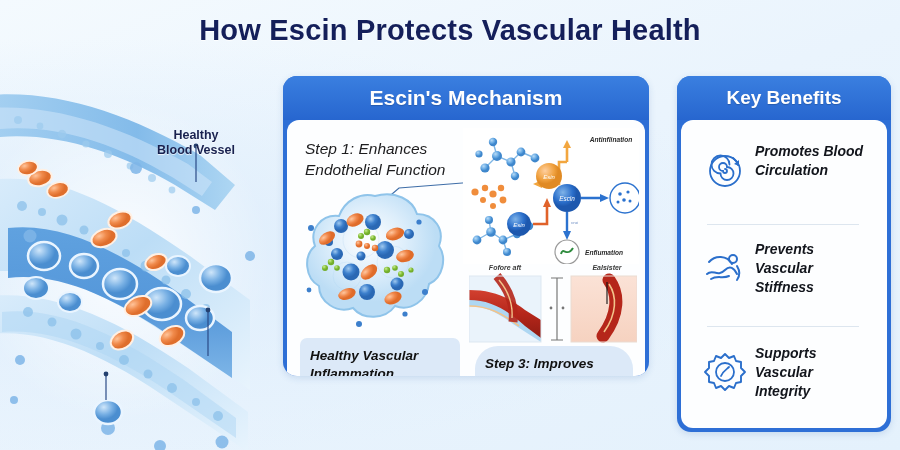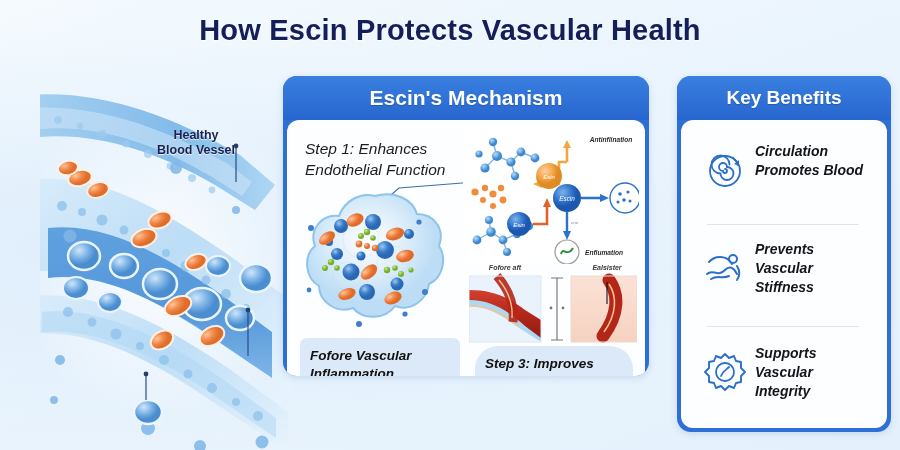--- a/index.html
+++ b/index.html
@@ -35,21 +35,21 @@
   #mech .panel-head{height:44px;line-height:44px;font-size:21px;}
   #mech .panel-body{position:absolute;left:4px;top:44px;width:358px;height:308px;
     border-radius:12px;background:#fdfeff;}
   
   #benefits{left:657px;top:76px;width:214px;height:356px;background:#2e6fd6;margin-left:20px;}
   #benefits .panel-head{height:44px;line-height:44px;font-size:19px;}
   #benefits .panel-body{position:absolute;left:4px;top:44px;width:206px;height:308px;
     border-radius:12px;background:#fdfeff;}
 
   
-  #vessel{position:absolute;left:0;top:60px;width:283px;height:390px;padding-left:40px;}
+  #vessel{position:absolute;left:0;top:60px;width:283px;height:390px;}
   .lbl{position:absolute;color:#18214f;font-weight:bold;font-size:12.5px;
     line-height:15px;text-align:center;text-shadow:0 1px 1px rgba(255,255,255,.85);}
 
   
   .step1{position:absolute;left:18px;top:18px;width:180px;
     font-size:15.5px;line-height:21px;color:#1d1d1f;font-weight:500;}
   .stepbox{position:absolute;background:#dce9f8;border-radius:7px;
     color:#111;font-weight:bold;font-size:13.5px;line-height:18px;
     padding:9px 10px;box-sizing:border-box;}
   #step2{left:13px;top:218px;width:160px;height:76px;}
@@ -440,21 +440,21 @@
           <path d="M140,24 C148,36 148,54 135,72" stroke="#f2c38a" stroke-width="1.6" fill="none"></path>
           <line x1="138" y1="22" x2="138" y2="44" stroke="#111" stroke-width="1.1"></line>
           <rect x="102" y="16" width="66" height="66" fill="none" stroke="#eadbd2" stroke-width="1"></rect>
 
           <text x="36" y="10" font-size="7" font-weight="bold" fill="#3a3a3a" text-anchor="middle" font-family="Liberation Sans, sans-serif">Fofore aft</text>
           <text x="138" y="10" font-size="7" font-weight="bold" fill="#3a3a3a" text-anchor="middle" font-family="Liberation Sans, sans-serif">Ealsister</text>
         </svg>
       </div>
 
       <div class="stepbox" id="step2">
-        <div>Fofore Vascular</div>
+        <div>Healthy Vascular</div>
         <div>Inflammation</div>
       </div>
       <div class="stepbox" id="step3">
         <div>Step 3: Improves</div>
       </div>
     </div>
   </div>
 
   <div class="panel" id="benefits">
     <div class="panel-head">Key Benefits</div>
@@ -463,22 +463,22 @@
       <div class="benefit" style="top:8px;">
         <span class="bicon">
           <svg width="44" height="44" viewBox="0 0 44 44">
             <circle cx="22" cy="23" r="15" fill="none" stroke="#2b6fcb" stroke-width="1.8"></circle>
             <path d="M22,23 m0,-2 a2,2 0 1,1 -2,2 a4,4 0 1,1 4,-4 a6.5,6.5 0 1,1 -6.5,6.5 a9,9 0 1,1 9,-9" fill="none" stroke="#2b6fcb" stroke-width="1.8" stroke-linecap="round"></path>
             <path d="M30,10 a14,14 0 0,1 5,7" fill="none" stroke="#2b6fcb" stroke-width="1.8" stroke-linecap="round"></path>
             <polygon points="36,18 31,16 36,12" fill="#2b6fcb"></polygon>
           </svg>
         </span>
         <span class="btxt">
+          <div>Promotes Blood</div>
           <div>Circulation</div>
-          <div>Promotes Blood</div>
         </span>
       </div>
       <div class="bdiv" style="top:104px;"></div>
 
       <div class="benefit" style="top:106px;">
         <span class="bicon">
           <svg width="44" height="44" viewBox="0 0 44 44">
             <circle cx="30" cy="13" r="4" fill="none" stroke="#2b6fcb" stroke-width="2"></circle>
             <path d="M6,16 C12,9 24,9 29,18" fill="none" stroke="#2b6fcb" stroke-width="2" stroke-linecap="round"></path>
             <path d="M4,28 C10,22 14,32 22,24 C27,19 31,22 34,28" fill="none" stroke="#2b6fcb" stroke-width="2" stroke-linecap="round"></path>

